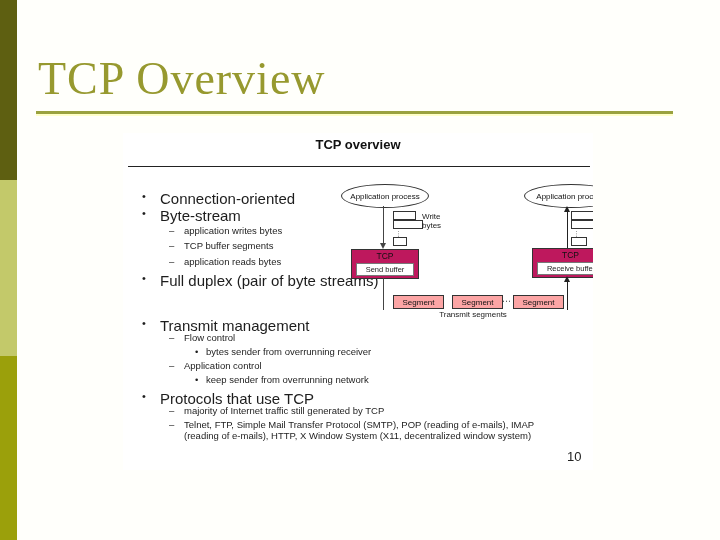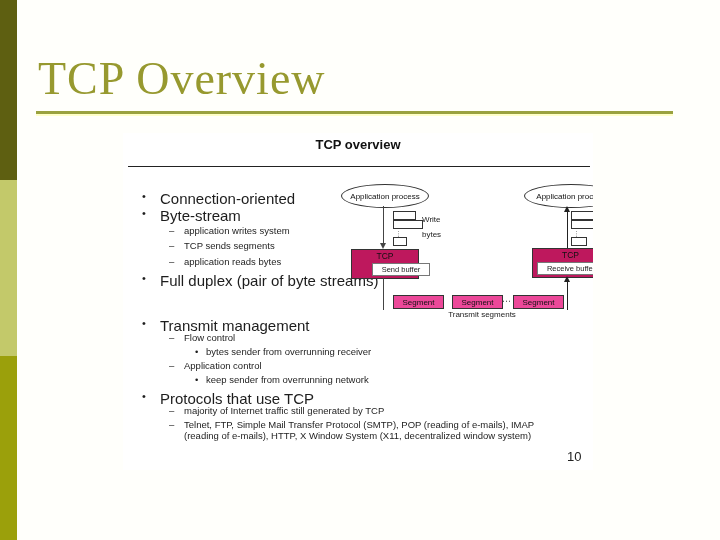--- a/index.html
+++ b/index.html
@@ -40,33 +40,33 @@
   .ellipse{position:absolute;height:22px;border:1px solid #333;border-radius:50%;background:#fff;
     display:flex;align-items:center;justify-content:center;font-size:8px;color:#111;overflow:hidden;}
   .el-left{left:218px;top:51px;width:86px;}
   .el-right{left:401px;top:51px;width:92px;}
   .tcpbox{position:absolute;border:1px solid #333;background:#be185d;height:28px;}
   .tcp-left{left:228px;top:116px;width:66px;}
   .tcp-right{left:409px;top:115px;width:75px;}
   .tcpbox .tcp-lbl{display:block;text-align:center;font-size:8.5px;margin-top:1px;color:#111;}
   .bufbox{position:absolute;border:1px solid #777;background:#fff;height:11px;
     display:flex;align-items:center;justify-content:center;font-size:7.5px;color:#222;overflow:hidden;}
-  .buf-left{left:20px;top:13px;width:56px;}
+  .buf-left{left:4px;top:13px;width:56px;}
   .buf-right{left:4px;top:13px;width:66px;}
   .vline{position:absolute;width:1px;background:#444;}
   .ah{position:absolute;width:0;height:0;border-left:3px solid transparent;border-right:3px solid transparent;}
   .ah.down{border-top:6px solid #444;}
   .ah.up{border-bottom:6px solid #222;}
   .byterect{position:absolute;height:7px;border:1px solid #333;background:#fff;}
   .vdots{position:absolute;font-size:7px;color:#555;line-height:7px;}
-  .writebytes{position:absolute;left:299px;top:79px;font-size:8px;color:#222;white-space:pre-line;line-height:15px;}
-  .segbox{position:absolute;top:162px;width:49px;height:12px;border:1px solid #333;background:#ec4899;
+  .writebytes{position:absolute;left:299px;top:79px;font-size:8px;color:#222;white-space:pre-line;line-height:9px;}
+  .segbox{position:absolute;top:162px;width:49px;height:12px;border:1px solid #333;background:#fca5a5;
     display:flex;align-items:center;justify-content:center;font-size:8px;color:#111;}
   .segdots{position:absolute;left:379px;top:163px;font-size:9px;color:#222;}
-  .transmit{position:absolute;left:274px;top:177px;width:170px;text-align:center;font-size:8px;color:#222;}
+  .transmit{position:absolute;left:265px;top:177px;width:170px;text-align:center;font-size:8px;color:#222;}
   .pagenum{position:absolute;left:444px;top:316px;font-size:13px;color:#222;}
 </style>
 </head>
 <body>
 
 <div class="slide">
 
   <div class="bar top"></div>
   <div class="bar mid"></div>
   <div class="bar bot"></div>
@@ -82,25 +82,25 @@
     <div class="bl l1" style="top:57px">
         <span class="mk">•</span>
         <span class="tx">Connection-oriented</span>
       </div>
     <div class="bl l1" style="top:74px">
         <span class="mk">•</span>
         <span class="tx">Byte-stream</span>
       </div>
     <div class="bl l2" style="top:92px">
         <span class="mk">–</span>
-        <span class="tx">application writes system</span>
+        <span class="tx">application writes bytes</span>
       </div>
     <div class="bl l2" style="top:107px">
         <span class="mk">–</span>
-        <span class="tx">TCP sends segments</span>
+        <span class="tx">TCP buffer segments</span>
       </div>
     <div class="bl l2" style="top:123px">
         <span class="mk">–</span>
         <span class="tx">application reads bytes</span>
       </div>
     <div class="bl l1" style="top:139px">
         <span class="mk">•</span>
         <span class="tx">Full duplex (pair of byte streams)</span>
       </div>
     <div class="bl l1" style="top:184px">

